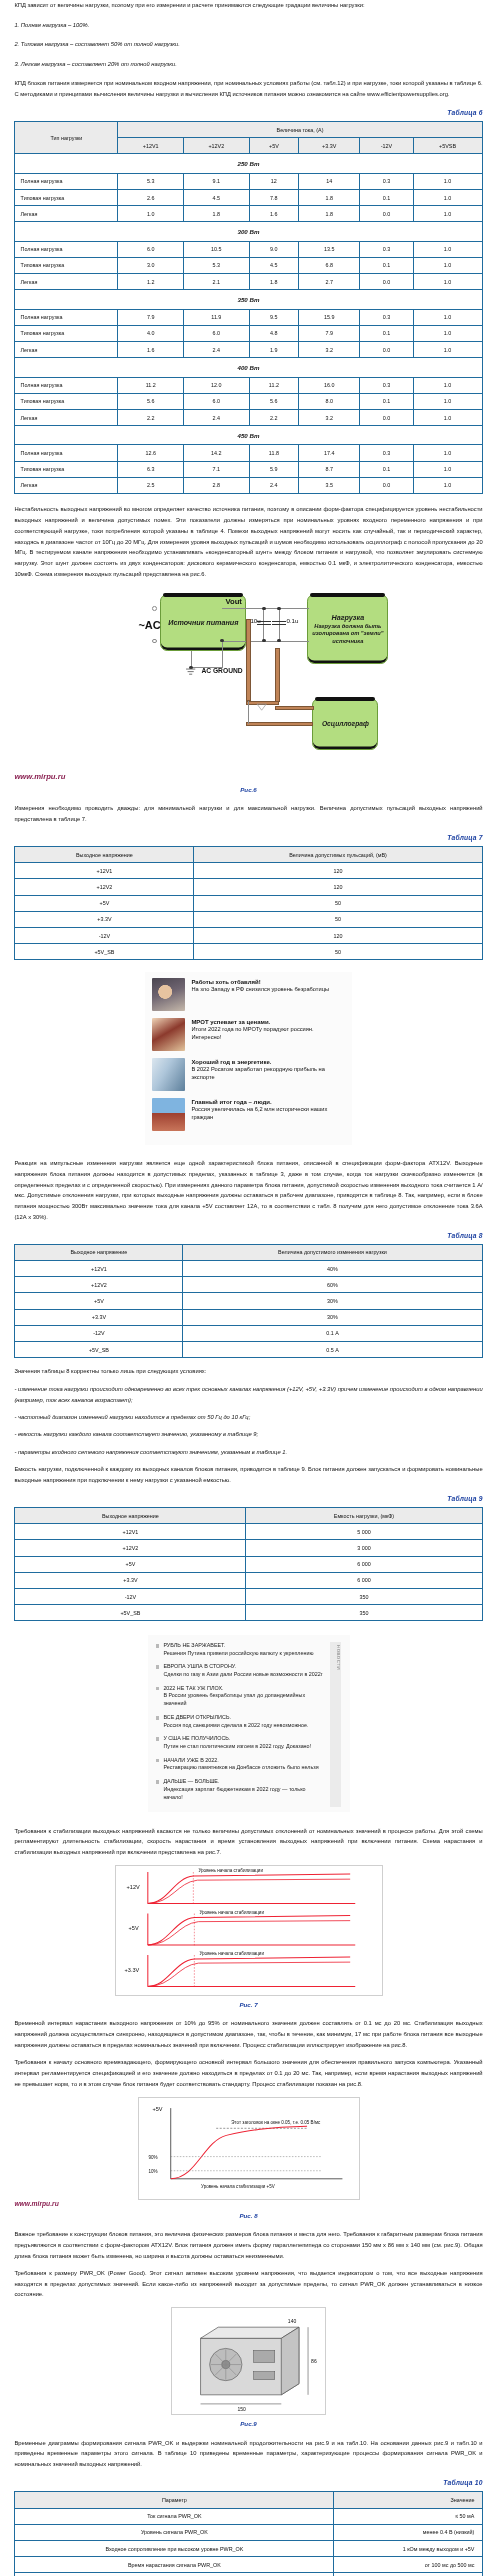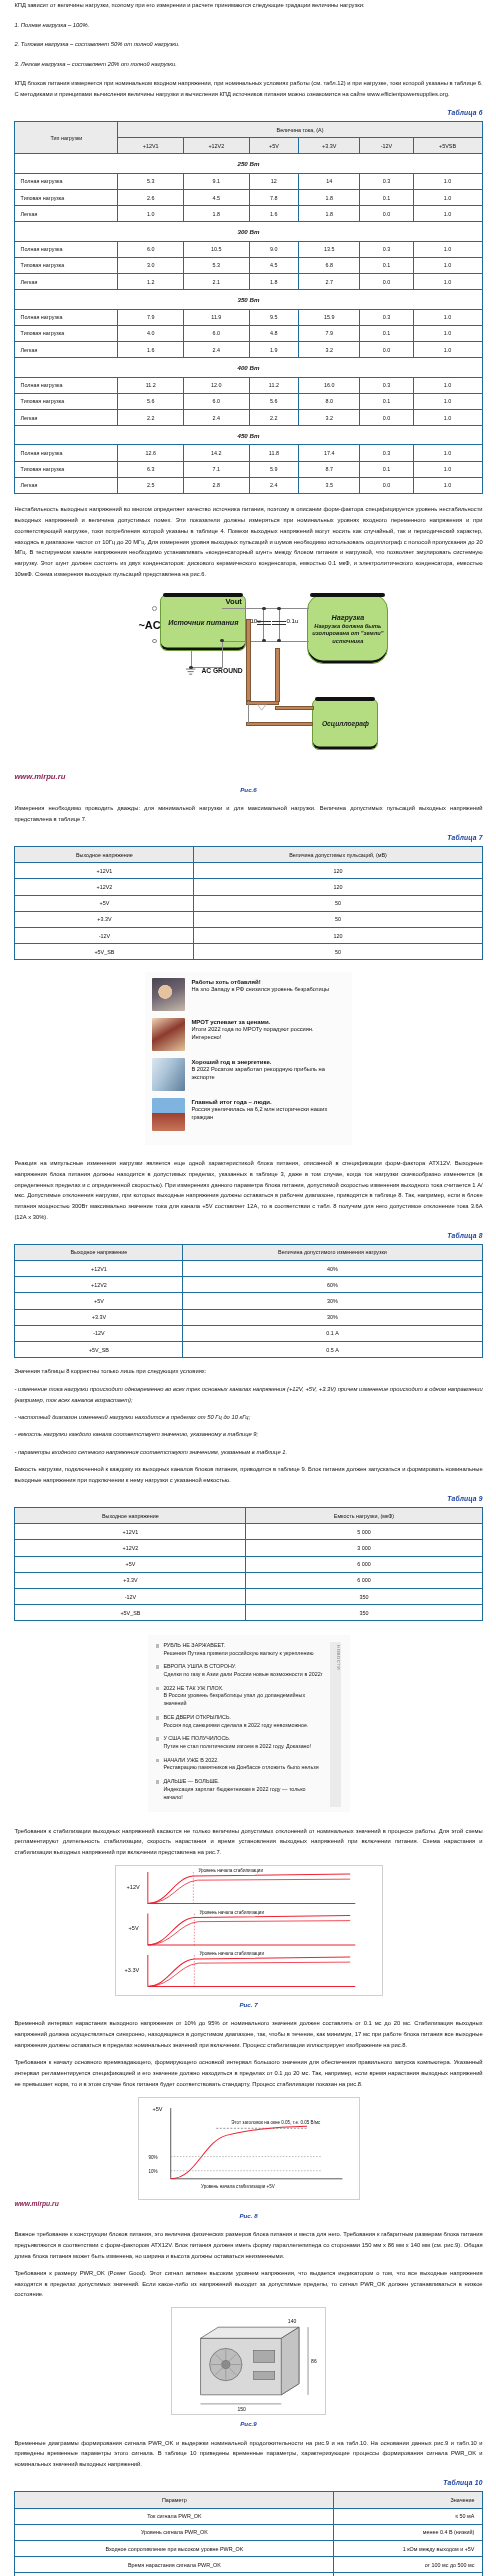--- a/index.html
+++ b/index.html
@@ -305,21 +305,21 @@
 
   <p class="body-text" style="margin-top:10.3px">Нестабильность выходных напряжений во многом определяет качество источника питания, поэтому в описании форм-фактора специфицируется уровень нестабильности выходных напряжений и величина допустимых помех. Эти показатели должны измеряться при номинальных уровнях входного переменного напряжения и при соответствующей нагрузке, токи потребления которой указаны в таблице 4. Помехи выходных напряжений могут носить как случайный, так и периодический характер, находясь в диапазоне частот от 10Гц до 20 МГц. Для измерения уровня выходных пульсаций и шумов необходимо использовать осциллограф с полосой пропускания до 20 МГц. В тестируемом канале напряжения необходимо устанавливать «конденсаторный шунт» между блоком питания и нагрузкой, что позволяет эмулировать системную нагрузку. Этот шунт должен состоять из двух конденсаторов: дискового керамического конденсатора, емкостью 0.1 мкФ, и электролитического конденсатора, емкостью 10мкФ. Схема измерения выходных пульсаций представлена на рис.6.</p>
 
   <div class="fig6-wrap">
 
     <div class="blk" style="left:146px; top:7.2px; width:86px; height:57px; font-size:7.2px;">
       <div class="top-bar"></div>
       <span>Источник питания</span>
     </div>
 
-    <div class="blk" style="left:293px; top:7.2px; width:81px; height:70px; font-size:5.7px; padding:3.1px;border-radius:16px;">
+    <div class="blk" style="left:293px; top:7.2px; width:81px; height:70px; font-size:5.7px; padding:3.1px;">
       <div class="top-bar"></div>
       <span style="font-size:7.2px; margin-bottom:1.5px;">Нагрузка</span>
       <span style="line-height:1.25;">Нагрузка должна быть изолирована от "земли" источника</span>
     </div>
 
     <div class="blk" style="left:298px; top:111px; width:66px; height:52px; font-size:6.7px;">
       <div class="top-bar"></div>
       <span>Осциллограф</span>
     </div>
 

